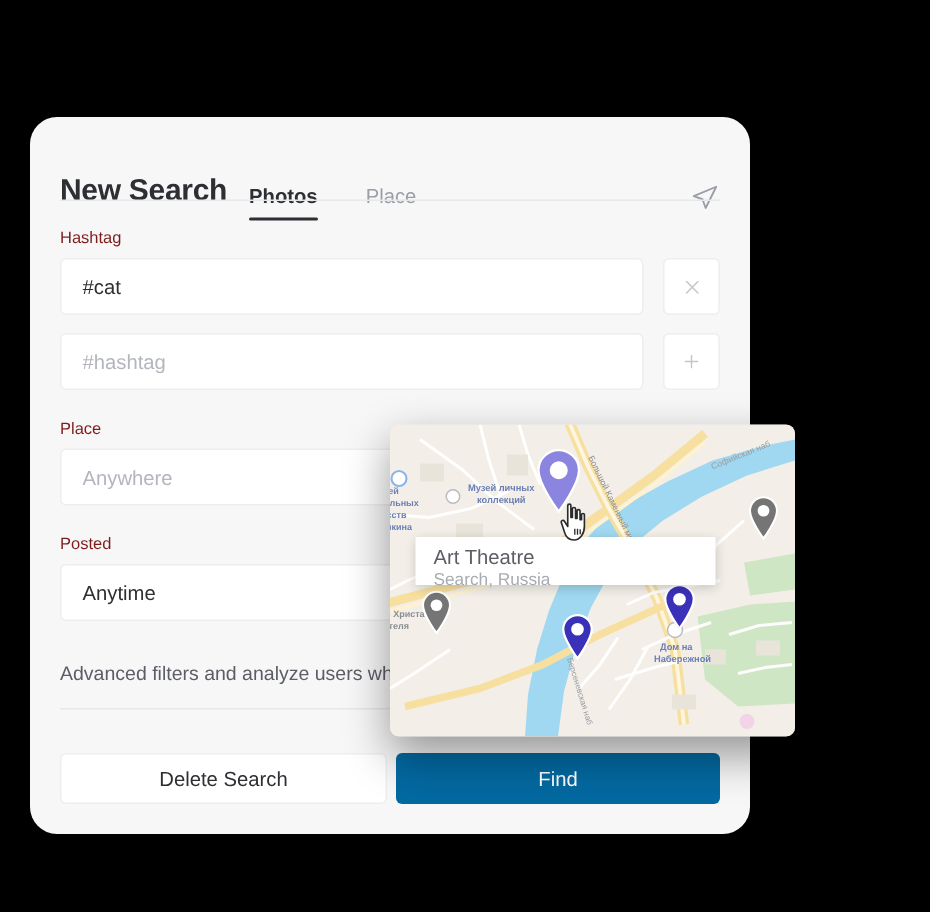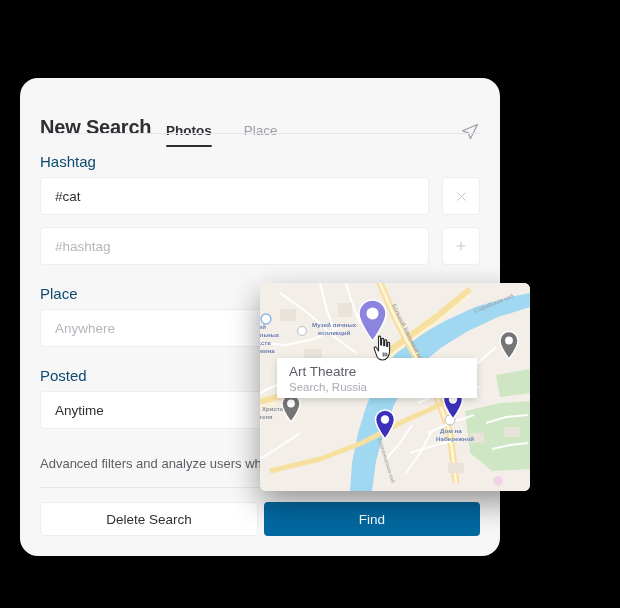--- a/index.html
+++ b/index.html
@@ -46,21 +46,21 @@
   }
 
   .header-divider {
     position: absolute; left: 20px; right: 20px; top: 55px;
     height: 1px; background: #e6e7ea;
   }
 
   
   .form { position: absolute; left: 0; top: 55px; right: 0; bottom: 0; }
   .field-label {
-    font-size: 15px; color: #0c4a6e; margin-left: 20px; margin-bottom: 7px;
+    font-size: 11px; color: #7f1d1d; margin-left: 20px; margin-bottom: 7px;
   }
   .row { display: flex; align-items: stretch; padding: 0 20px; gap: 13px; }
   .text-input {
     flex: 1; height: 38px; background: #ffffff;
     border: 1px solid #eceef1; border-radius: 4px;
     padding: 0 14px; font-size: 13.5px; color: #2d2f33;
     font-family: "Liberation Sans", sans-serif;
     outline: none;
   }
   .text-input::placeholder { color: #b3b6bc; }
@@ -116,21 +116,21 @@
     width: 270px; height: 208px;
     border-radius: 6px;
     overflow: hidden;
     background: #f2efe9;
     box-shadow: 0 12px 30px rgba(0,0,0,0.40);
   }
   .map-svg { position: absolute; inset: 0; }
 
   .map-tooltip {
     position: absolute; left: 17px; top: 75px;
-    width: 200px; height: 40px;
+    width: 200px; height: 32px;
     background: #ffffff;
     box-shadow: 0 2px 7px rgba(0,0,0,0.18);
     padding: 6px 12px;
   }
   .tip-title { font-size: 13.5px; color: #5b5e64; line-height: 16px; }
   .tip-sub { font-size: 11.5px; color: #a8abb1; line-height: 15px; }
 
   .pin { position: absolute; cursor: pointer; }
   .cursor-hand { position: absolute; left: 112px; top: 52px; width: 20px; height: 26px; }
 </style>

